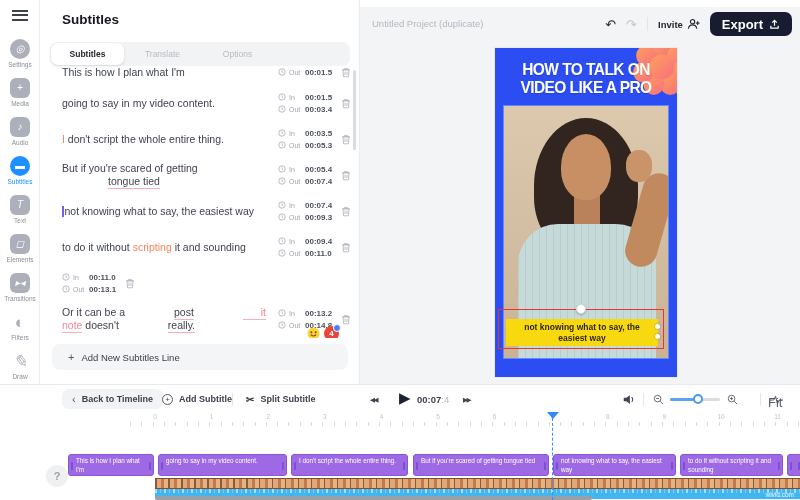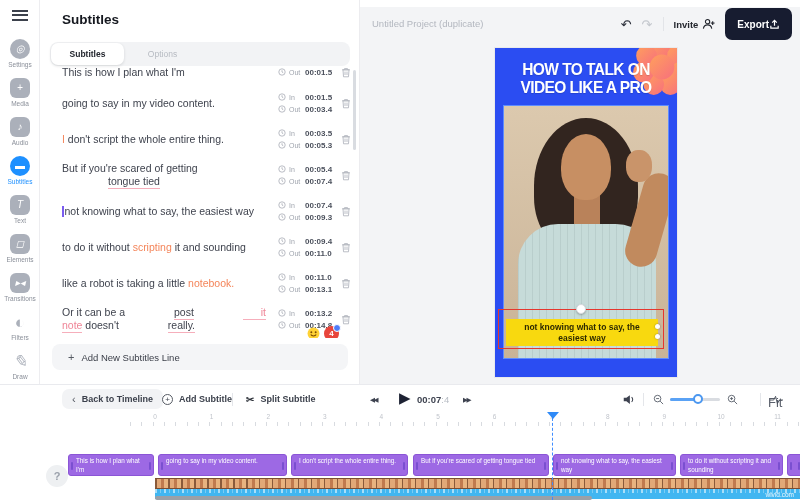--- a/index.html
+++ b/index.html
@@ -51,22 +51,22 @@
   .add-plus { font-size:11px; color:#565b64; }
 
   
   .preview { position:absolute; left:360px; top:7px; width:440px; height:384px; background:#f3f4f6; }
   .project-title { position:absolute; left:12px; top:11px; font-size:9.5px; color:#b3b7bf; }
   .tb-right { position:absolute; right:8px; top:5px; height:24px; display:flex; align-items:center; gap:10px; }
   .undo { font-size:13px; color:#2b2f3a; cursor:pointer; }
   .redo { font-size:13px; color:#c3c7cd; cursor:pointer; }
   .tb-div { width:1px; height:14px; background:#e2e4e8; }
   .invite { display:flex; align-items:center; gap:4px; font-size:9.5px; color:#23262e; font-weight:600; cursor:pointer; }
-  .export-btn { height:32px; padding:0 12px; background:#171c30; color:#fff; border:none; border-radius:7px;
-    font-size:10px; font-weight:600; display:flex; align-items:center; gap:0; cursor:pointer; font-family:inherit; }
+  .export-btn { height:24px; padding:0 12px; background:#171c30; color:#fff; border:none; border-radius:7px;
+    font-size:13px; font-weight:600; display:flex; align-items:center; gap:6px; cursor:pointer; font-family:inherit; }
 
   
   .canvas { position:absolute; left:135px; top:41px; width:182px; height:329px; background:#2b4df2; overflow:hidden; box-shadow:0 0 0 1px rgba(0,0,0,.04); }
   .vid-title { position:absolute; left:0; top:13px; width:100%; text-align:center; color:#fff; font-weight:800;
     font-size:16.5px; line-height:1.07; letter-spacing:-0.6px; transform:scaleX(.94); text-shadow:0 1px 1px rgba(0,0,0,.15); }
   .flower { position:absolute; right:-16px; top:-12px; }
   .inner-video { position:absolute; left:8px; top:57px; width:166px; height:254px; border:1px solid #5e8cff;
     background:linear-gradient(180deg,#dcc9ae,#c9b397); overflow:hidden; }
   .hair { position:absolute; left:30px; top:12px; width:104px; height:136px; background:#32251f; border-radius:50% 50% 42% 42%; }
   .neck { position:absolute; left:70px; top:86px; width:26px; height:40px; background:#b9825a; }
@@ -210,20 +210,23 @@
   </nav>
 
   <section class="panel">
     <h1 class="panel-title">Subtitles</h1>
     <div class="tabs">
 
         <div class="tab active">
           <span>Subtitles</span>
         </div>
 
+        <div class="tab">
+          <span>Translate</span>
+        </div>
 
 
         <div class="tab">
           <span>Options</span>
         </div>
       </div>
     <div class="rows">
 
         <div class="srow clipped">
           <div class="stext"><span>This is how I plan what I'm</span></div>
@@ -374,21 +377,20 @@
             </div>
           </div>
           <svg class="trash" width="10" height="11" viewBox="0 0 10 11">
             <path d="M1 2.8h8M3.5 2.8V1.6h3v1.2M2 2.8l.5 7h5l.5-7z" fill="none" stroke="currentColor" stroke-width="0.9"></path>
             <path d="M4 4.6v3.4M6 4.6v3.4" stroke="currentColor" stroke-width="0.9"></path>
           </svg>
 
         </div>
 
         <div class="srow">
-          <div class="stext"><span>like a robot is taking a little </span><span class="seg-orange">notebook.</span></div>
           <div class="stimes">
             <div class="tline">
               <svg class="clock" width="8" height="8" viewBox="0 0 10 10">
                 <circle cx="5" cy="5" r="4" fill="none" stroke="currentColor" stroke-width="0.9"></circle>
                 <path d="M5 2.8V5l1.6 1" stroke="currentColor" stroke-width="0.9" fill="none"></path>
               </svg>
               <span class="tlabel">In</span>
               <b class="tval">00:11.0</b>
             </div>
             <div class="tline">

